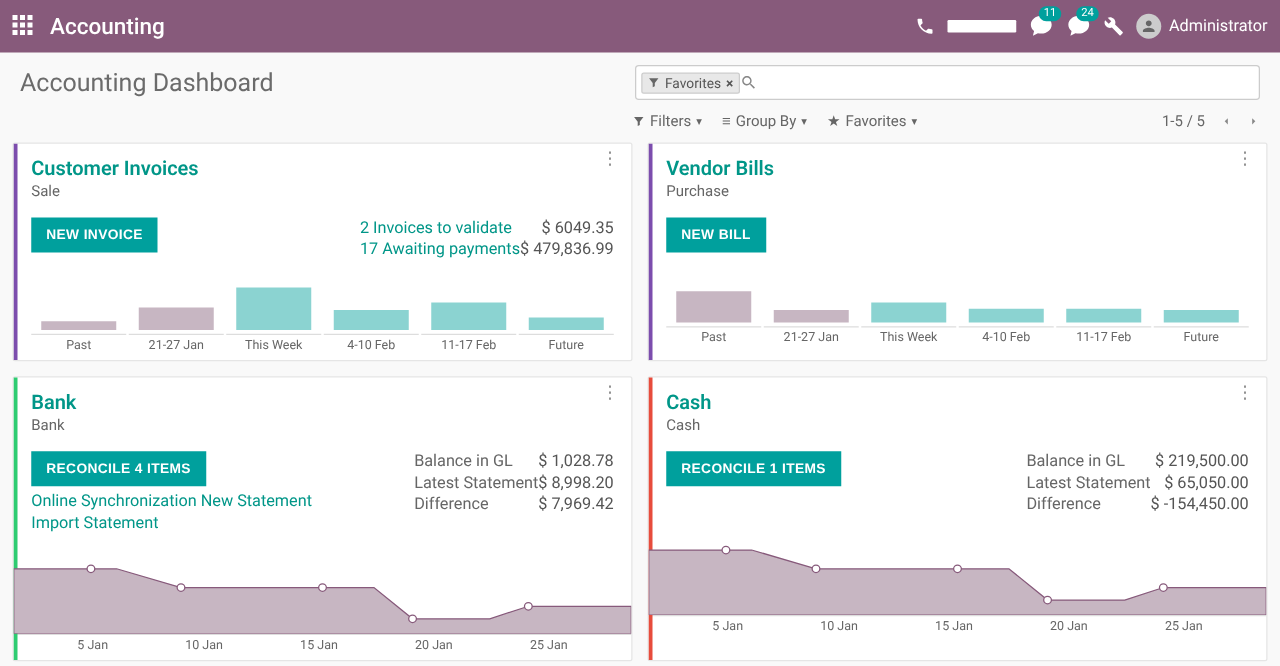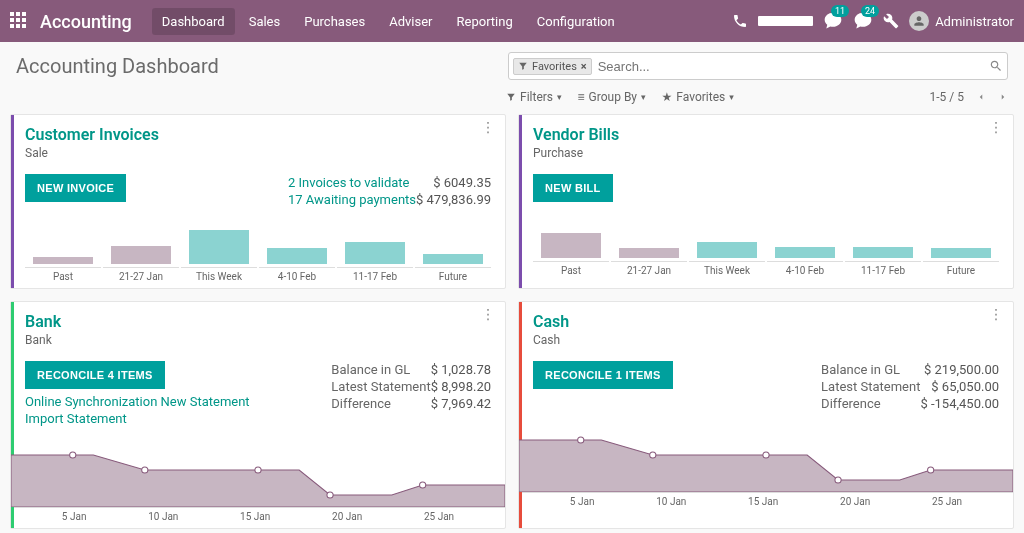--- a/index.html
+++ b/index.html
@@ -69,28 +69,20 @@
       <span></span>
       <span></span>
       <span></span>
       <span></span>
       <span></span>
       <span></span>
       <span></span>
       <span></span>
     </div>
   <div class="brand">Accounting</div>
-  <div class="nav">
-    <a class="active">Dashboard</a>
-    <a>Sales</a>
-    <a>Purchases</a>
-    <a>Adviser</a>
-    <a>Reporting</a>
-    <a>Configuration</a>
-  </div>
   <div class="topbar-right">
     <svg class="phone-icon" viewBox="0 0 24 24">
         <path d="M6.6 10.8c1.4 2.8 3.8 5.1 6.6 6.6l2.2-2.2c.3-.3.7-.4 1-.2 1.1.4 2.4.6 3.6.6.6 0 1 .4 1 1V20c0 .6-.4 1-1 1C10.6 21 3 13.4 3 4c0-.6.4-1 1-1h3.5c.6 0 1 .4 1 1 0 1.2.2 2.5.6 3.6.1.3 0 .8-.2 1l-2.3 2.2z"></path>
       </svg>
     <div class="progress"></div>
     <div class="chat-badge">
       <svg viewBox="0 0 24 24">
           <path d="M12 2C6.5 2 2 5.9 2 10.5c0 2.4 1.2 4.5 3.1 6L4 21l4.8-2.4c1 .3 2.1.4 3.2.4 5.5 0 10-3.9 10-8.5S17.5 2 12 2z"></path>
         </svg>
       <span class="badge-num">11</span>
@@ -119,21 +111,20 @@
   <div class="page-title">Accounting Dashboard</div>
   <div class="search-area">
     <div class="search-box">
       <div class="fav-chip">
         <svg class="filter-icon" viewBox="0 0 24 24">
             <path d="M3 4h18l-7 9v6l-4 2v-8z"></path>
           </svg>
         <span>Favorites</span>
         <span class="x">×</span>
       </div>
-      <input class="search-input" placeholder="Search..." style="">
       <svg class="search-icon" viewBox="0 0 24 24">
           <path d="M15.5 14h-.8l-.3-.3c1-1.1 1.6-2.6 1.6-4.2C16 5.9 13.1 3 9.5 3S3 5.9 3 9.5 5.9 16 9.5 16c1.6 0 3.1-.6 4.2-1.6l.3.3v.8l5 5 1.5-1.5-5-5zM9.5 14C7 14 5 12 5 9.5S7 5 9.5 5 14 7 14 9.5 12 14 9.5 14z"></path>
         </svg>
     </div>
   </div>
 </div>
 
 <div class="controls-row">
   <div class="controls-left">
     <div class="control">

